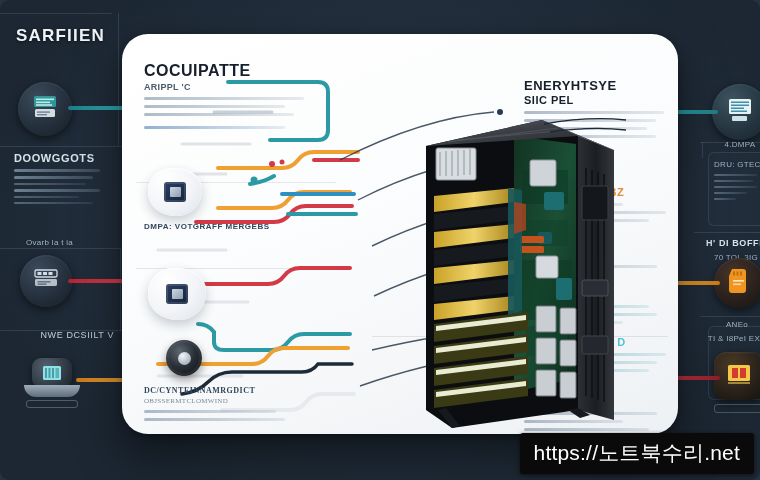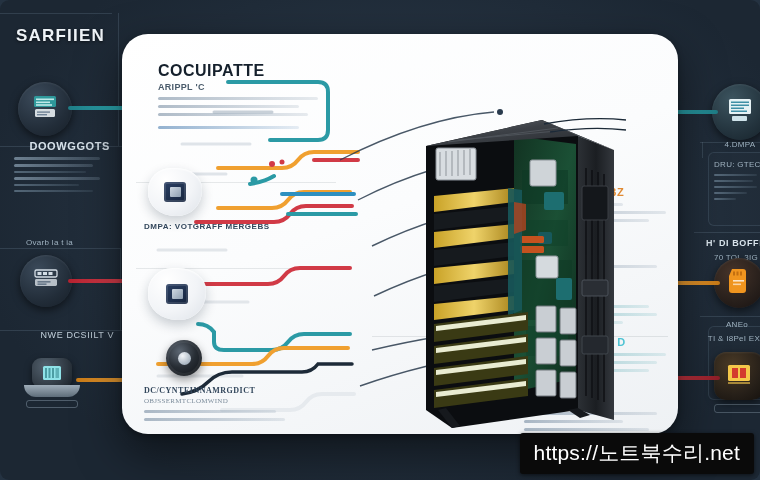--- a/index.html
+++ b/index.html
@@ -194,21 +194,21 @@
         <rect x="6" y="8.5" width="14" height="1.6" fill="#bfe9e9"></rect>
         <rect x="6" y="11.2" width="16" height="1.6" fill="#bfe9e9"></rect>
         <rect x="5" y="16" width="20" height="8" rx="1.5" fill="#e8eef2" opacity=".9"></rect>
         <rect x="7" y="18.4" width="13" height="1.4" fill="#6f8296"></rect>
         <rect x="7" y="21" width="10" height="1.4" fill="#6f8296"></rect>
       </svg>
     </span>
   </div>
   <div class="wire" style="left:68px;top:106px;width:56px;background:linear-gradient(90deg,#1f7d86,#2eafb8);"></div>
 
-  <div class="side-block" style="left:14px;top:140px;width:96px;text-align:right;">
+  <div class="side-block" style="left:14px;top:152px;width:96px;">
     <div class="side-title">DOOWGGOTS</div>
     <div class="side-line w90"></div>
     <div class="side-line w82"></div>
     <div class="side-line thin w75"></div>
     <div class="side-line w90"></div>
     <div class="side-line thin w68"></div>
     <div class="side-line thin w82"></div>
   </div>
   <div class="side-block" style="left:26px;top:238px;width:80px;">
     <div class="side-title small">Ovarb la t ia</div>
@@ -378,40 +378,48 @@
     </div>
 
     <div class="puck" style="left:26px;top:234px;width:58px;height:52px;">
       <span class="chip">
           <i></i>
         </span>
     </div>
 
     <div class="lens" style="left:44px;top:306px;"></div>
 
-    <div class="c-block" style="left:36px;top:28px;width:160px;">
+    <div class="c-block" style="left:22px;top:28px;width:160px;">
       <div class="c-head" style="font-size:16px;color:#15202c;">COCUIPATTE</div>
       <div class="c-sub" style="font-size:9px;color:#4a5b6b;font-weight:bold;">ARIPPL 'C</div>
       <div class="c-line l1"></div>
       <div class="c-line l2"></div>
       <div class="c-line l3"></div>
       <div class="c-line l2 blue" style="margin-top:10px;"></div>
     </div>
 
     <div class="c-block" style="left:22px;top:188px;width:160px;">
       <div class="c-head" style="font-size:8px;color:#33475c;">DMPA: VOTGRAFF MERGEBS</div>
     </div>
 
     <div class="c-block" style="left:22px;top:352px;width:150px;font-family:Liberation Serif, serif;">
       <div class="c-head" style="font-size:8px;color:#33475c;">DC/CYNTEINNAMRGDICT</div>
       <div class="c-sub" style="font-size:7px;">OBJSSERMTCLOMWIND</div>
       <div class="c-line l2"></div>
       <div class="c-line l3"></div>
     </div>
 
+    <div class="c-block" style="left:402px;top:44px;width:140px;">
+      <div class="c-head" style="font-size:13px;color:#15202c;">ENERYHTSYE</div>
+      <div class="c-head" style="font-size:11px;color:#15202c;margin-top:1px;">SIIC PEL</div>
+      <div class="c-line l1"></div>
+      <div class="c-line l3"></div>
+      <div class="c-line l2"></div>
+      <div class="c-line l3"></div>
+    </div>
 
     <div class="c-block" style="left:402px;top:152px;width:142px;">
       <div class="c-head" style="font-size:11px;color:#e08a33;">SOR' YARYMINBZ</div>
       <div class="c-line l4"></div>
       <div class="c-line l1"></div>
       <div class="c-line l2"></div>
     </div>
 
     <div class="c-block" style="left:402px;top:212px;width:142px;">
       <div class="c-head" style="font-size:12px;color:#15202c;">4SYCMN B'E</div>

